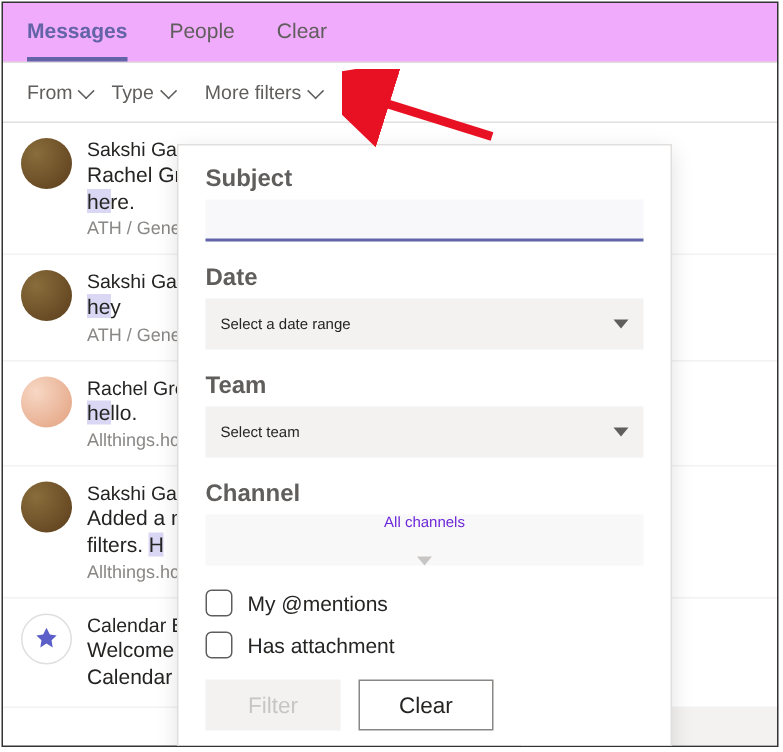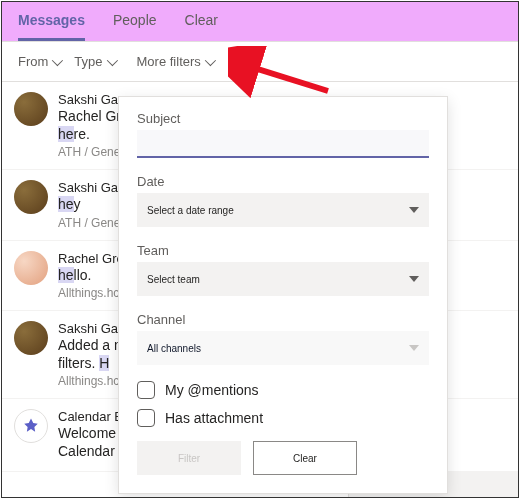--- a/index.html
+++ b/index.html
@@ -132,23 +132,24 @@
     top: 94px;
     left: 116px;
     width: 330px;
     background: #fff;
     border: 1px solid #e1dfdd;
     box-shadow: 0 4px 14px rgba(0,0,0,0.12);
     padding: 14px 18px 18px 18px;
     z-index: 5;
   }
   .p-label {
-    font-size: 13px;
+    font-size: 16px;
     color: #605e5c;
     margin-bottom: 4px;
+    font-weight: bold;
   }
   .p-input {
     width: 100%;
     border: none;
     border-bottom: 2px solid #6264a7;
     background: #f8f8fa;
     height: 28px;
     padding: 4px 6px;
     font-size: 14px;
     outline: none;
@@ -162,23 +163,24 @@
     padding: 0 10px;
     font-size: 10px;
     color: #252423;
     display: flex;
     align-items: center;
     justify-content: space-between;
     margin-bottom: 16px;
     cursor: pointer;
   }
   .p-select.disabled {
-    color: #0f172a;
+    color: #6d28d9;
     background: #f8f8f8;
     cursor: default;
+    flex-direction: column;
   }
   .p-select .tri {
     width: 0; height: 0;
     border-left: 5px solid transparent;
     border-right: 5px solid transparent;
     border-top: 6px solid #605e5c;
   }
   .p-select.disabled .tri { border-top-color: #c8c6c4; }
   .p-check {
     display: flex;
@@ -193,26 +195,26 @@
     border-radius: 4px;
   }
   .p-check span { font-size: 14px; color: #252423; }
   .p-buttons {
     display: flex;
     gap: 12px;
     margin-top: 14px;
   }
   .btn {
     flex: 0 0 auto;
-    width: 104px;
+    width: 90px;
     height: 34px;
     display: flex;
     align-items: center;
     justify-content: center;
-    font-size: 10px;
+    font-size: 15px;
     cursor: pointer;
   }
   .btn.filter {
     background: #f3f2f1;
     color: #c8c6c4;
     border: none;
     cursor: default;
   }
   .btn.clear {
     background: #fff;

